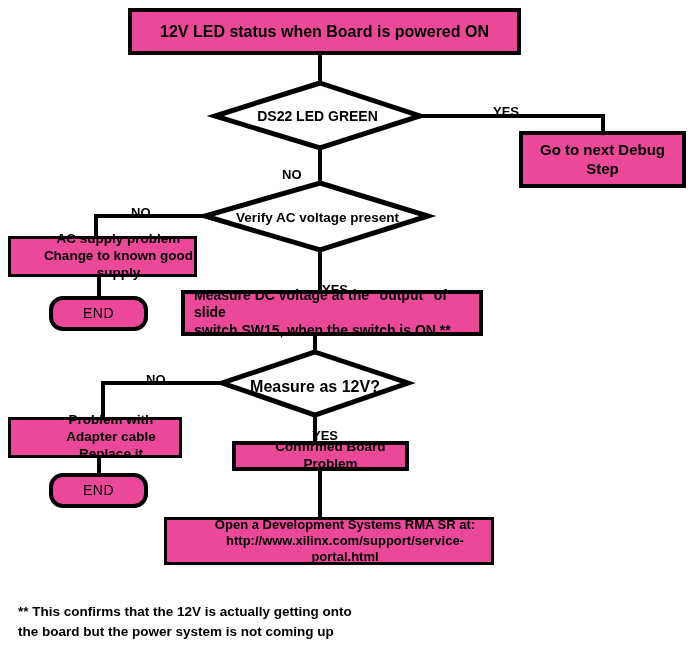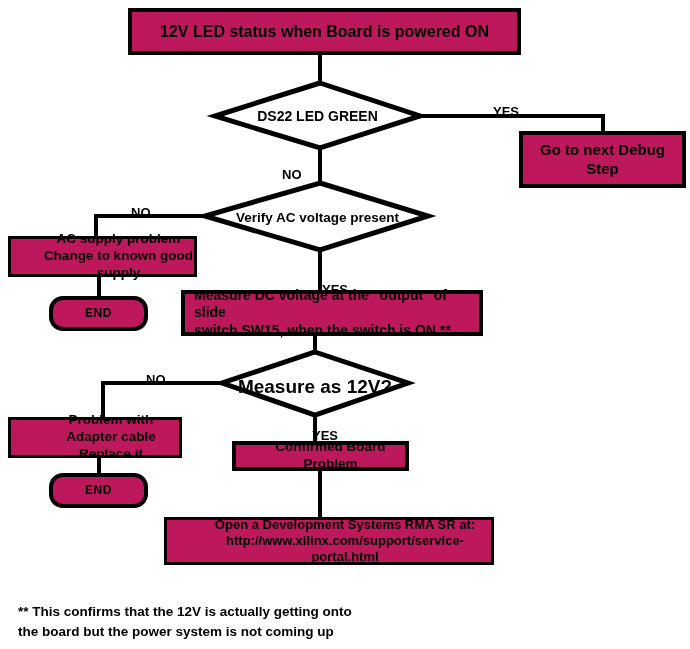--- a/index.html
+++ b/index.html
@@ -21,40 +21,40 @@
     width: 690px;
     height: 649px;
   }
   .node {
     position: absolute;
     box-sizing: border-box;
     display: flex;
     align-items: center;
     justify-content: center;
     text-align: center;
-    background: #be185d;
+    background: #ec4899;
     font-weight: bold;
     line-height: 1.25;
     white-space: pre-line;
     z-index: 2;
   }
   
   .box {
     border: 4px solid #000000;
   }
   .box.thin {
     border-width: 3px;
     padding-left: 32px;
   }
   
   .terminator {
     border: 4px solid #000000;
     border-radius: 14px;
-    font-weight: bold;
-    font-size: 12px;
+    font-weight: normal;
+    font-size: 14px;
     letter-spacing: 0.5px;
   }
   
   .diamond-label {
     position: absolute;
     display: flex;
     align-items: center;
     justify-content: center;
     text-align: center;
     font-weight: bold;
@@ -85,21 +85,21 @@
   #measure-dc  { left: 181px; top: 290px; width: 302px; height: 46px;  font-size: 14px;
                  justify-content: flex-start; text-align: left; padding-left: 9px; }
   #adapter     { left: 8px;   top: 417px; width: 174px; height: 41px;  font-size: 13.5px; }
   #end-2       { left: 49px;  top: 473px; width: 99px;  height: 35px; }
   #confirmed   { left: 232px; top: 441px; width: 177px; height: 30px;  font-size: 13.5px; padding-left: 20px; }
   #rma-box     { left: 164px; top: 517px; width: 330px; height: 48px;  font-size: 13px; }
   #footnote-1  { left: 18px;  top: 602px; width: 420px; }
 
   #d1-label { left: 215px; top: 95px;  width: 205px; height: 42px; font-size: 14px; }
   #d2-label { left: 215px; top: 197px; width: 205px; height: 40px; font-size: 13.5px; }
-  #d3-label { left: 230px; top: 368px; width: 170px; height: 38px; font-size: 19px; text-align: center; }
+  #d3-label { left: 230px; top: 368px; width: 170px; height: 38px; font-size: 16px; text-align: center; }
 
   #lbl-yes-1 { left: 493px; top: 92px; }
   #lbl-no-1  { left: 282px; top: 155px; }
   #lbl-no-2  { left: 131px; top: 193px; }
   #lbl-yes-2 { left: 322px; top: 270px; }
   #lbl-no-3  { left: 146px; top: 360px; }
   #lbl-yes-3 { left: 312px; top: 416px; }
 </style>
 </head>
 <body>

